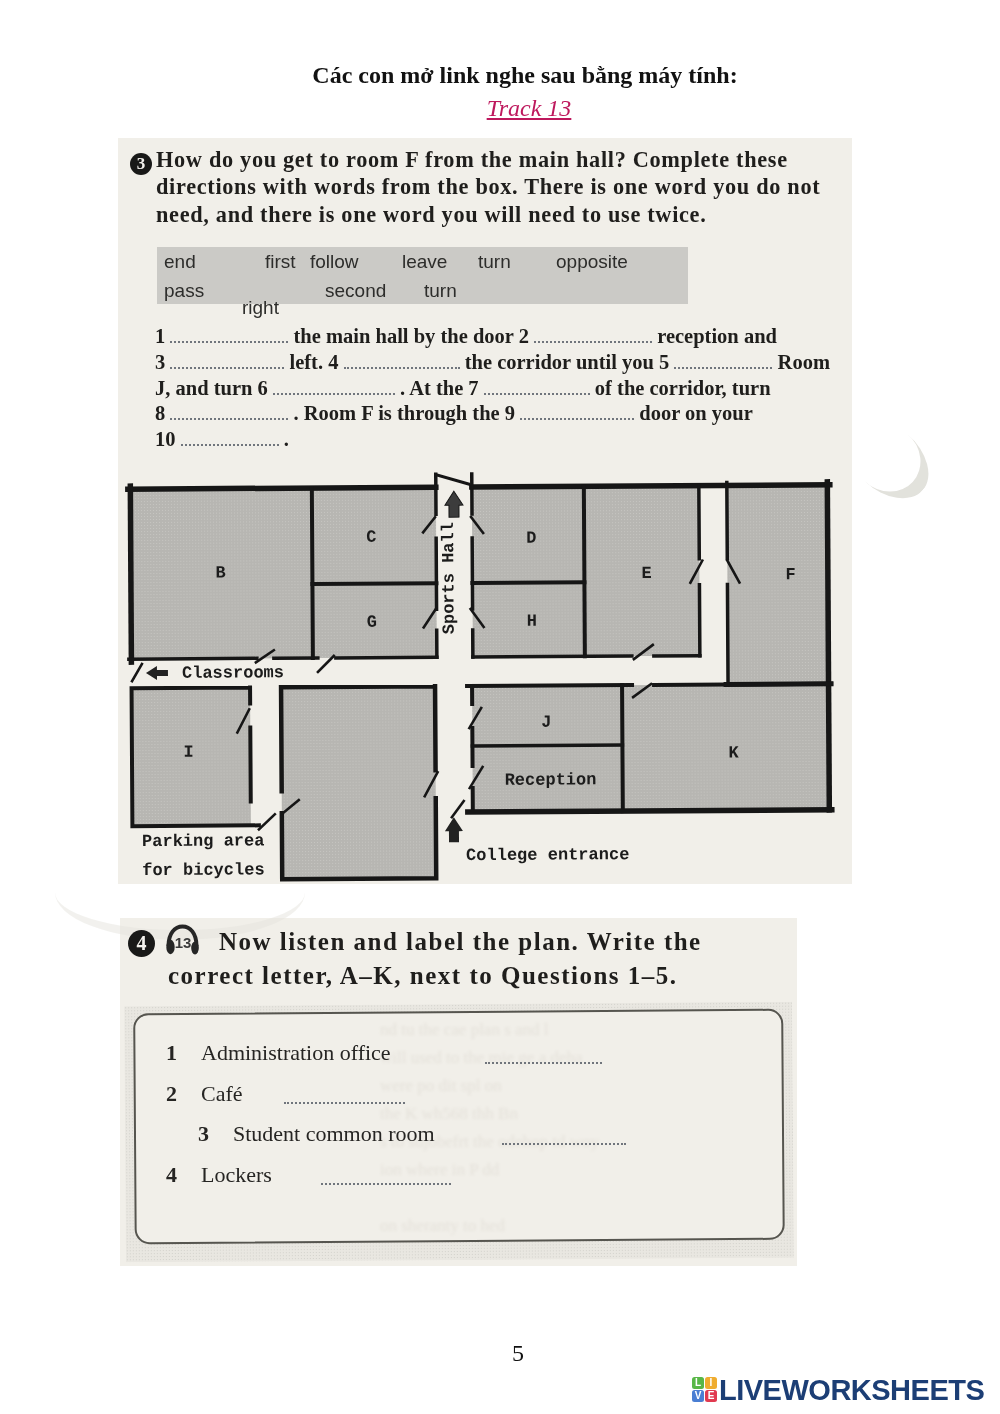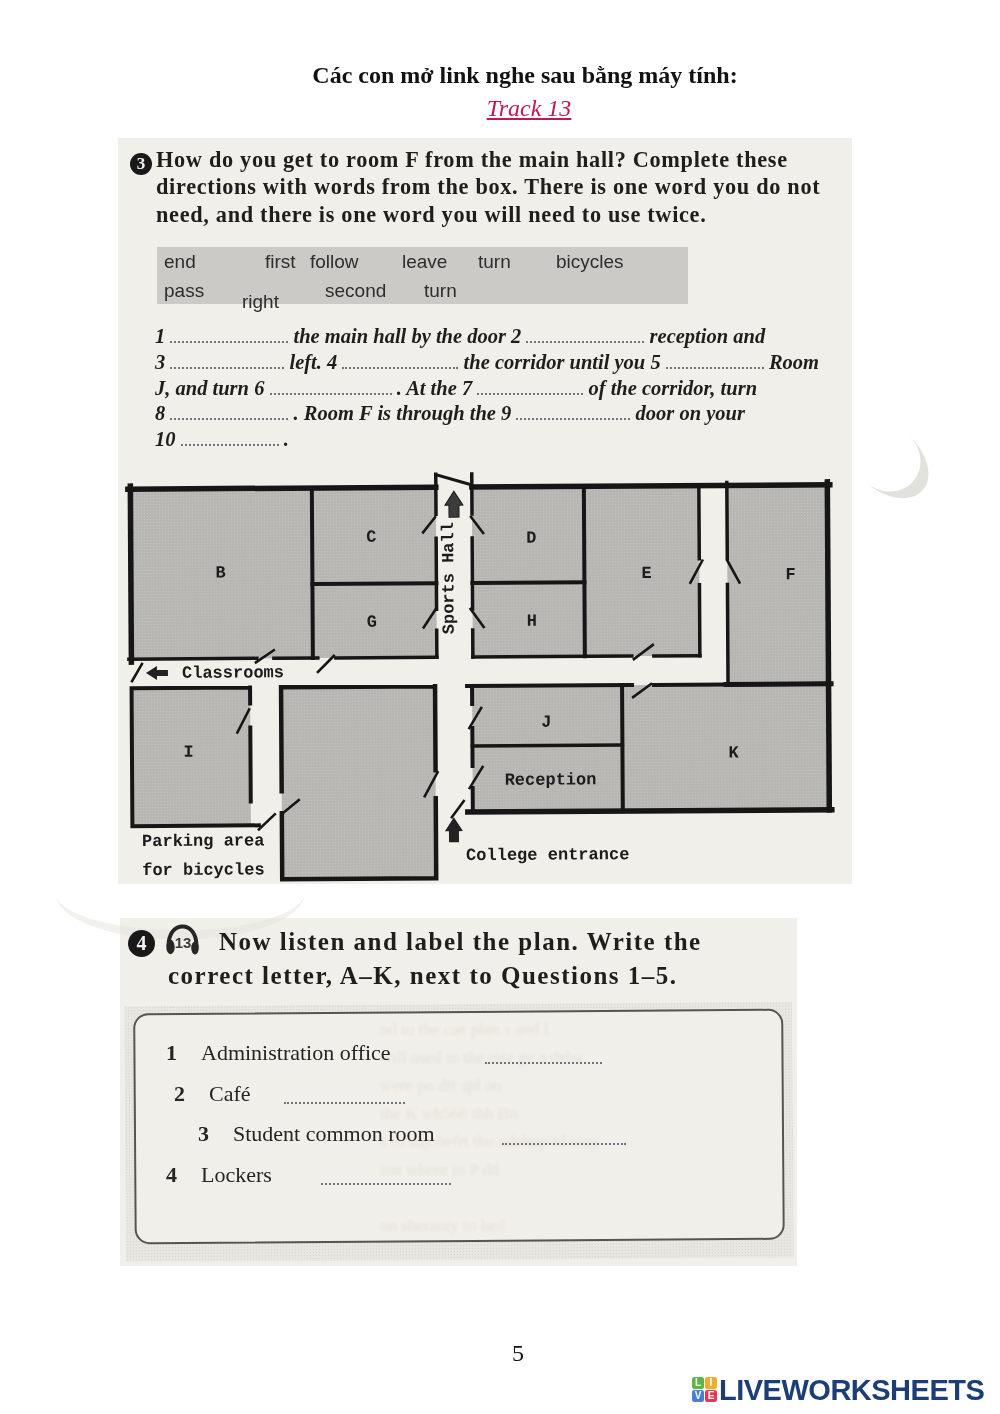--- a/index.html
+++ b/index.html
@@ -31,28 +31,28 @@
 
 <div class="abs serifb" style="left:156px;top:146px;font-size:22.3px;line-height:27.3px;letter-spacing:0.68px;white-space:nowrap;">How do you get to room F from the main hall? Complete these<br>directions with words from the box. There is one word you do not<br>need, and there is one word you will need to use twice.</div>
 
 <div class="abs" style="left:157px;top:247px;width:531px;height:57px;background:#cbcac6;"></div>
 <div class="abs" style="left:157px;top:247px;width:531px;height:57px;font-family:'Liberation Sans',sans-serif;font-size:19px;color:#2d2d2b;border-radius:28px;">
   <span class="abs" style="left:7px;top:4px;">end</span>
   <span class="abs" style="left:79px;top:4px;margin-left:29px;">first</span>
   <span class="abs" style="left:153px;top:4px;">follow</span>
   <span class="abs" style="left:245px;top:4px;">leave</span>
   <span class="abs" style="left:321px;top:4px;">turn</span>
-  <span class="abs" style="left:399px;top:4px;">bicycles</span>
+  <span class="abs" style="left:399px;top:4px;">opposite</span>
   <span class="abs" style="left:7px;top:33px;">pass</span>
-  <span class="abs" style="left:85px;top:44px;">right</span>
+  <span class="abs" style="left:85px;top:50px;">right</span>
   <span class="abs" style="left:168px;top:33px;">second</span>
   <span class="abs" style="left:267px;top:33px;">turn</span>
 </div>
 
-<div class="abs serifb" style="left:155px;top:324px;font-size:20.5px;line-height:25.8px;white-space:nowrap;font-style:italic;">
+<div class="abs serifb" style="left:155px;top:324px;font-size:20.5px;line-height:25.8px;white-space:nowrap;">
   <div>1 <span class="dots" style="width:118px;"></span> the main hall by the door 2 <span class="dots" style="width:118px;"></span> reception and</div>
   <div>3 <span class="dots" style="width:114px;"></span> left. 4 <span class="dots" style="width:116px;"></span> the corridor until you 5 <span class="dots" style="width:98px;"></span> Room</div>
   <div>J, and turn 6 <span class="dots" style="width:122px;"></span> . At the 7 <span class="dots" style="width:106px;"></span> of the corridor, turn</div>
   <div>8 <span class="dots" style="width:118px;"></span> . Room F is through the 9 <span class="dots" style="width:114px;"></span> door on your</div>
   <div>10 <span class="dots" style="width:98px;"></span> .</div>
 </div>
 
 <svg class="abs" style="left:120px;top:465px;transform:rotate(-0.35deg);" width="720" height="425" viewBox="0 0 720 425">
   <defs>
     <pattern id="ht" width="3" height="3" patternUnits="userSpaceOnUse">
@@ -225,21 +225,21 @@
   <div>s to sdjobefrt the odehop td woy</div>
   <div>ion where in P dd</div>
   <div>&nbsp;</div>
   <div>on sheranty to hed</div>
 </div>
 
 <div class="abs" style="left:166px;top:1040px;width:600px;font-size:22px;color:#262523;font-family:'Liberation Serif',serif;">
 
   <div style="height:40.5px;"><b>1</b><span style="display:inline-block;width:24px;"></span>Administration office<span class="abs dots" style="left:319px;top:8px;width:117px;"></span></div>
 
-  <div style="height:40.5px;margin-left:8px;"><b>2</b><span style="display:inline-block;width:24px;"></span>Café<span class="abs dots" style="left:118px;top:48px;width:121px;"></span></div>
+  <div style="height:40.5px;"><b>2</b><span style="display:inline-block;width:24px;"></span>Café<span class="abs dots" style="left:118px;top:48px;width:121px;"></span></div>
 
   <div style="height:40.5px;margin-left:32px;"><b>3</b><span style="display:inline-block;width:24px;"></span>Student common room<span class="abs dots" style="left:336px;top:89px;width:124px;"></span></div>
 
   <div style="height:40.5px;"><b>4</b><span style="display:inline-block;width:24px;"></span>Lockers<span class="abs dots" style="left:155px;top:129px;width:130px;"></span></div>
 
 </div>
 
 <div class="abs" style="left:498px;top:1340px;width:40px;text-align:center;font-size:24px;font-family:'Liberation Serif',serif;color:#111;">5</div>
 
 <div class="abs" style="left:692px;top:1377px;width:300px;height:28px;">

